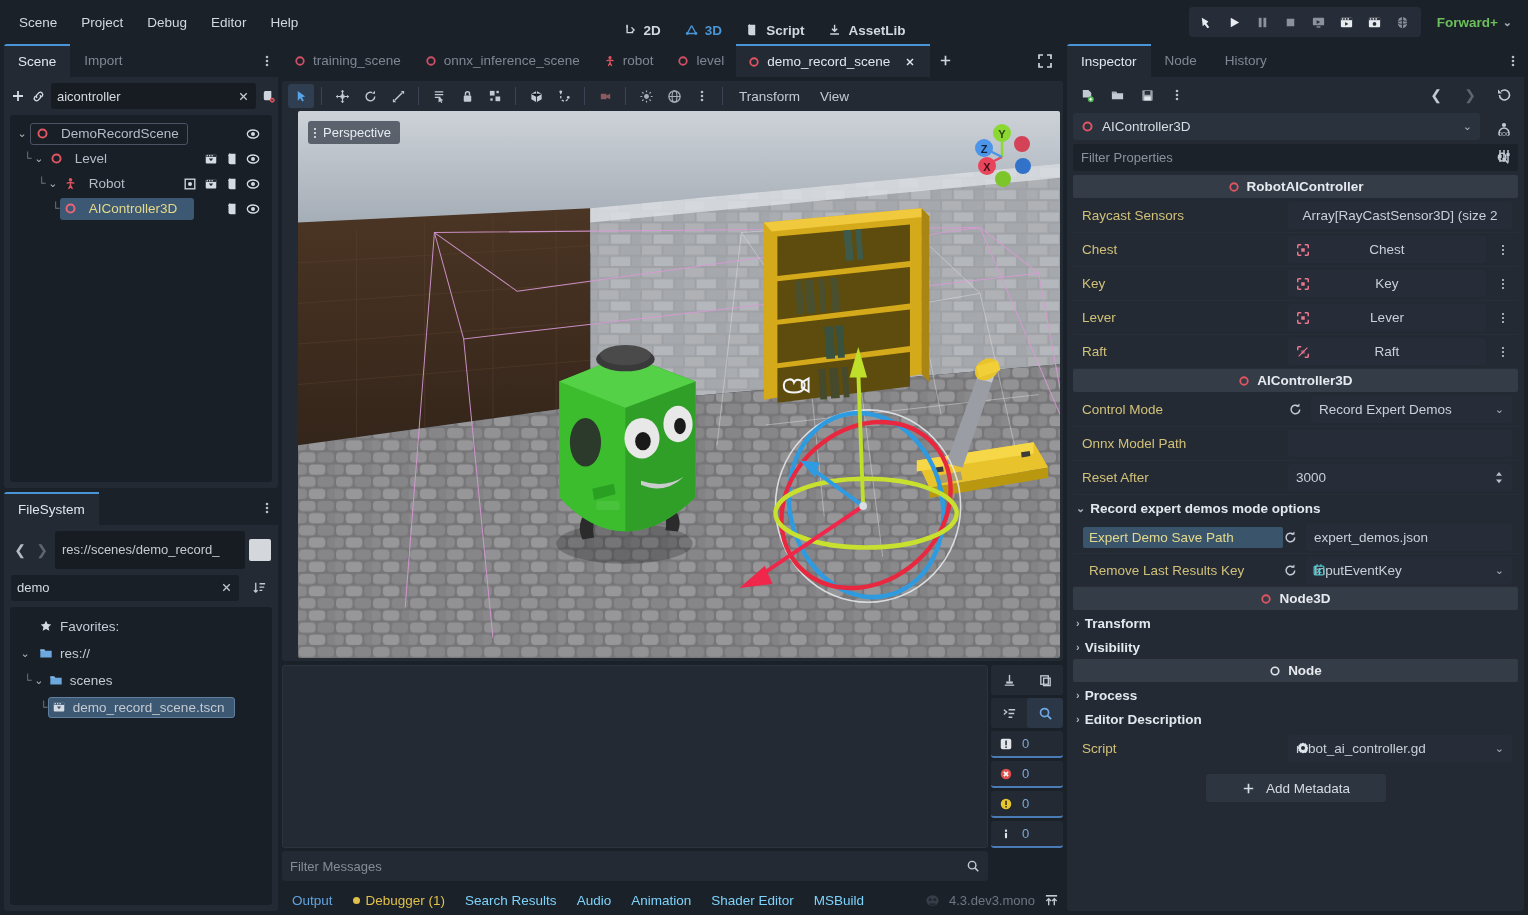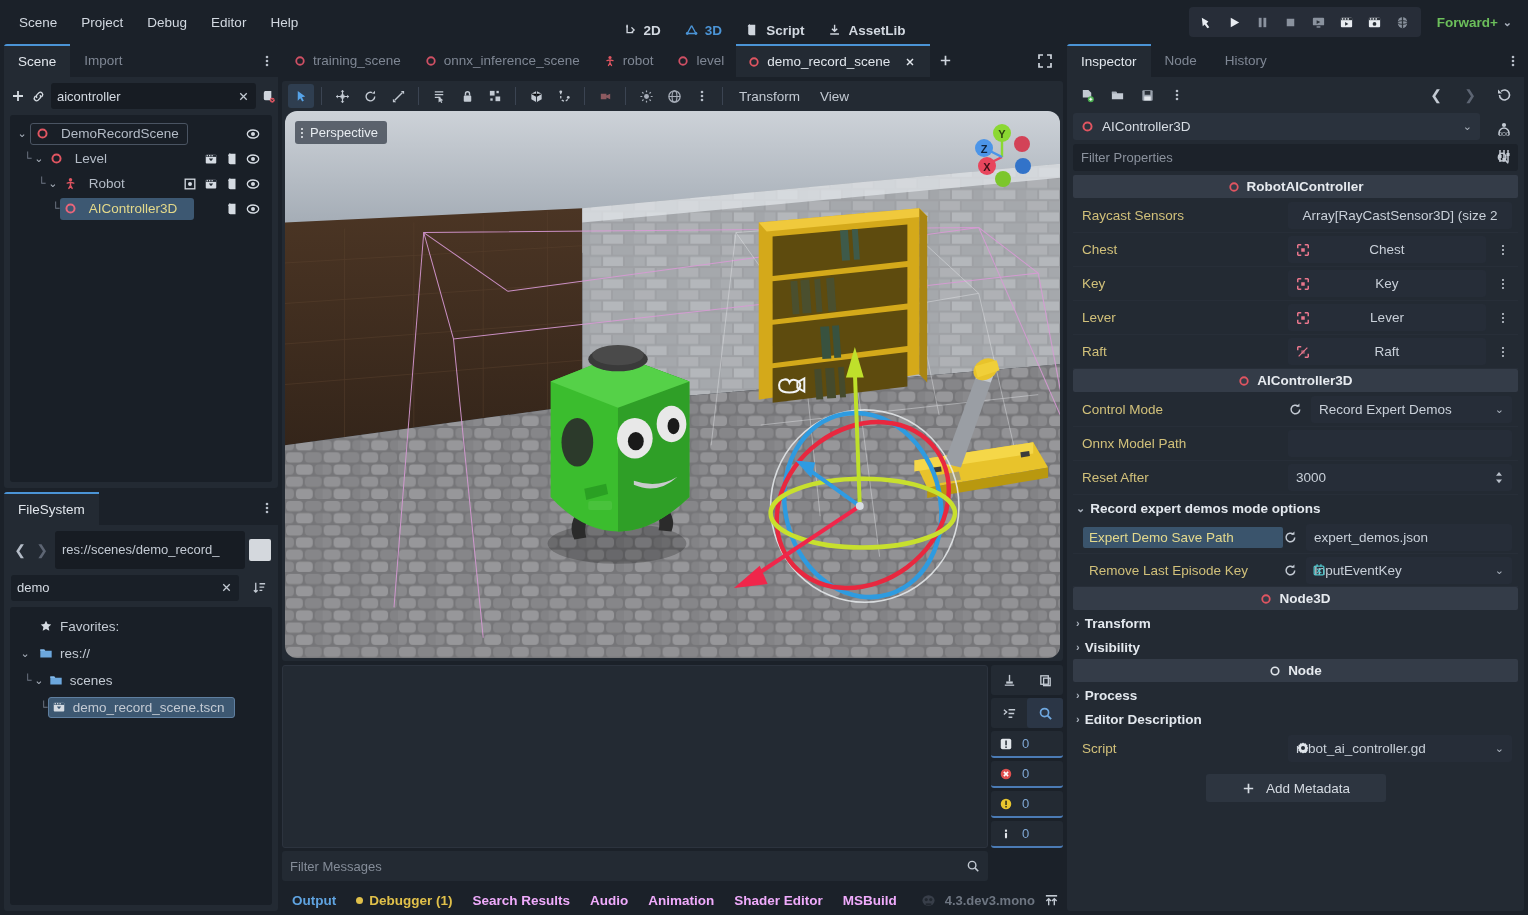--- a/index.html
+++ b/index.html
@@ -122,21 +122,21 @@
   .tabs-spacer { flex:1; background:#1b2129;}
   .tab-expand { width:36px; display:flex; align-items:center; justify-content:center; cursor:default; background:#1b2129;}
 
   .viewport-wrap { flex:1; display:flex; flex-direction:column; background:#232a33; border-radius:3px; min-height:0; overflow:hidden;}
   .vp-toolbar { display:flex; align-items:center; gap:2px; padding: 4px 6px; height:30px; }
   .vp-btn { width:26px; height:24px; display:flex; align-items:center; justify-content:center; border-radius:3px; cursor:default;}
   .vp-btn.active { background:#2f3e50; }
   .vp-sep { width:1px; height:18px; background:#3b4452; margin: 0 5px; }
   .vp-text { padding: 3px 9px; font-size:13.5px; color:#c3cad3; border-radius:3px; cursor:default;}
 
-  .viewport { flex:1; position:relative; margin: 0 3px 3px 3px; border-radius:12px; overflow:hidden; min-height:0;}
+  .viewport { flex:1; position:relative; margin: 0 3px 3px 16px; border-radius:2px; overflow:hidden; min-height:0;}
 
   .persp-label {
     position:absolute; left:10px; top:10px; z-index:20;
     background: rgba(60,68,80,0.78); border-radius:3px; padding: 4px 9px 4px 5px;
     display:flex; align-items:center; gap:6px; color:#e8ecf1; font-size:13px; cursor:default;
   }
   .gizmo3d { position:absolute; right: 22px; top: 8px; width: 72px; height:72px; z-index:20;}
 
   
   .bottom-panel { height: 250px; min-height:250px; display:flex; flex-direction:column; }
@@ -152,22 +152,22 @@
   }
   .bp-counter .num { color:#7fa8d6; font-size:13px; }
 
   .bp-filter-row { display:flex; align-items:stretch; gap:3px; height:30px; margin-top:3px;}
   .bp-filter {
     flex:1; background:#232a33; border-radius:3px; display:flex; align-items:center; padding: 0 8px; gap:6px;
   }
   .bp-filter input { flex:1; background:transparent; border:none; outline:none; color:#d4dae2; font-size:13px; font-family:inherit;}
   .bp-filter input::placeholder { color:#848c98; }
 
-  .bp-tabs { display:flex; align-items:center; height:34px; gap:0; padding-top: 4px; font-weight: bold;}
-  .bp-tab { padding: 4px 10px; font-size:13.5px; color:#f0abfc; cursor:default; display:flex; align-items:center; gap:6px; border-radius:3px;}
+  .bp-tabs { display:flex; align-items:center; height:34px; gap:0; padding-top: 4px;}
+  .bp-tab { padding: 4px 10px; font-size:13.5px; color:#7dd3fc; cursor:default; display:flex; align-items:center; gap:6px; border-radius:3px;}
   .bp-tab.active { color:#5fa3e0; }
   .bp-tab.warn { color:#e0c04a; }
   .bp-dot { width:7px; height:7px; border-radius:50%; background:#e0c04a; }
   .bp-right { margin-left:auto; display:flex; align-items:center; gap:9px; padding-right:4px;}
   .bp-version { color:#6e7682; font-size:13px; }
 
   
   .right-col { width: 463px; min-width:463px; display:flex; flex-direction:column; padding: 0 4px 4px 2px; }
   .insp { flex:1; background:#232a33; border-radius:3px; display:flex; flex-direction:column; overflow:hidden; }
 
@@ -1365,21 +1365,21 @@
                 <svg viewBox="0 0 16 16" width="15" height="15">
                     <path d="M12.5 8a4.6 4.6 0 1 1-1.5-3.4" stroke="#c3cad3" stroke-width="1.6" fill="none"></path>
                     <path d="M12.2 1.5v3.6H8.6z" fill="#c3cad3"></path>
                   </svg>
               </span>
               <div class="val-field">expert_demos.json</div>
             </div>
           </div>
 
           <div class="sub-row">
-            <div class="sub-label">Remove Last Episode Key</div>
+            <div class="sub-label">Remove Last Results Key</div>
             <div class="prop-val">
               <span>
                 <svg viewBox="0 0 16 16" width="15" height="15">
                     <path d="M12.5 8a4.6 4.6 0 1 1-1.5-3.4" stroke="#c3cad3" stroke-width="1.6" fill="none"></path>
                     <path d="M12.2 1.5v3.6H8.6z" fill="#c3cad3"></path>
                   </svg>
               </span>
               <div class="val-field centered" style="position:relative;">
                 <span style="position:absolute;left:6px;">
                   <svg viewBox="0 0 16 16" width="14" height="14">

